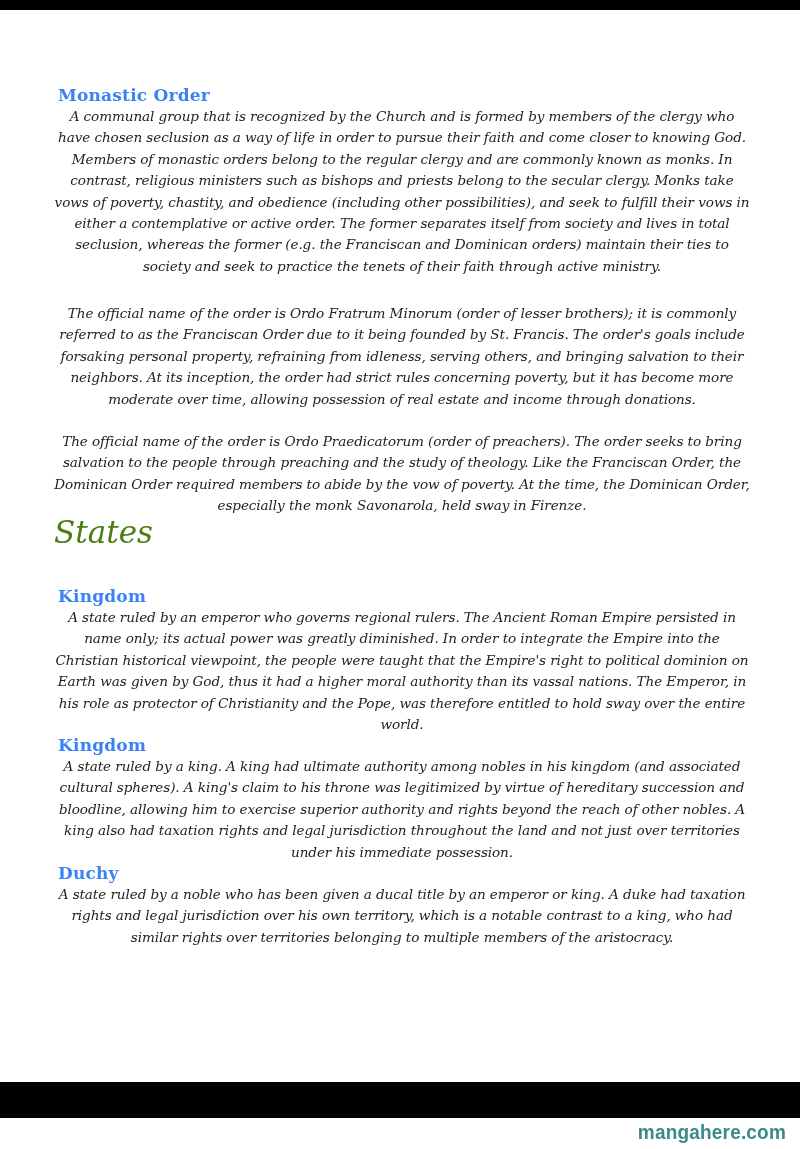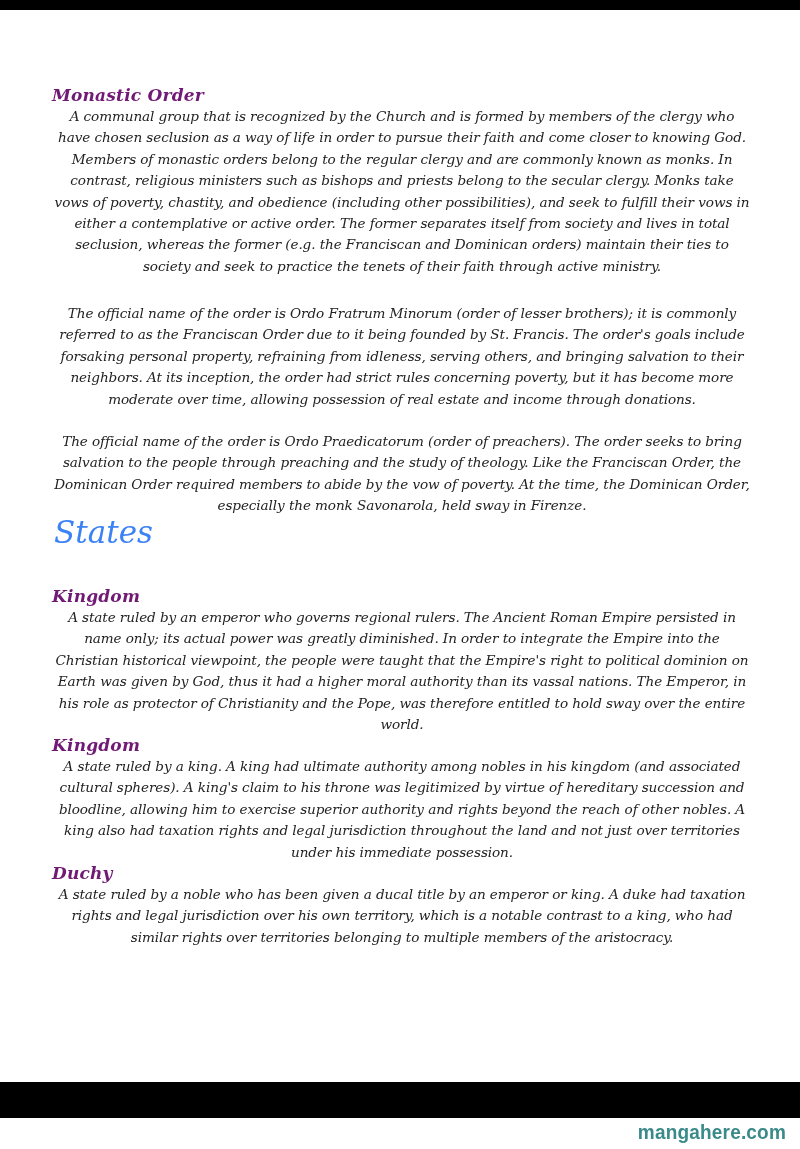--- a/index.html
+++ b/index.html
@@ -15,45 +15,45 @@
   .scan-border {
     position: absolute;
     left: 0;
     width: 800px;
     background: #000000;
   }
   .scan-border.top { top: 0; height: 10px; }
   .scan-border.bottom { top: 1082px; height: 36px; }
   .section { position: absolute; left: 52px; width: 700px; }
   .term-heading {
-    font-style: italic;
     font-weight: bold;
     font-size: 17px;
-    color: #701a75;
+    color: #3b82f6;
     letter-spacing: 0.2px;
+    margin-left: 6px;
   }
   .term-body {
     position: absolute;
     left: 52px;
     width: 700px;
     font-style: italic;
     font-size: 13.6px;
     line-height: 21.4px;
     color: #222222;
     letter-spacing: -0.1px;
     text-align: center;
   }
   .states-heading {
     position: absolute;
     left: 54px;
     top: 514px;
     font-style: italic;
     font-weight: 500;
     font-size: 31px;
-    color: #3b82f6;
+    color: #4d7c0f;
   }
   .watermark {
     position: absolute;
     right: 14px;
     top: 1121px;
     font-family: "Liberation Sans", sans-serif;
     font-weight: bold;
     font-size: 20px;
     letter-spacing: 0.2px;
     transform: scaleX(0.95);

